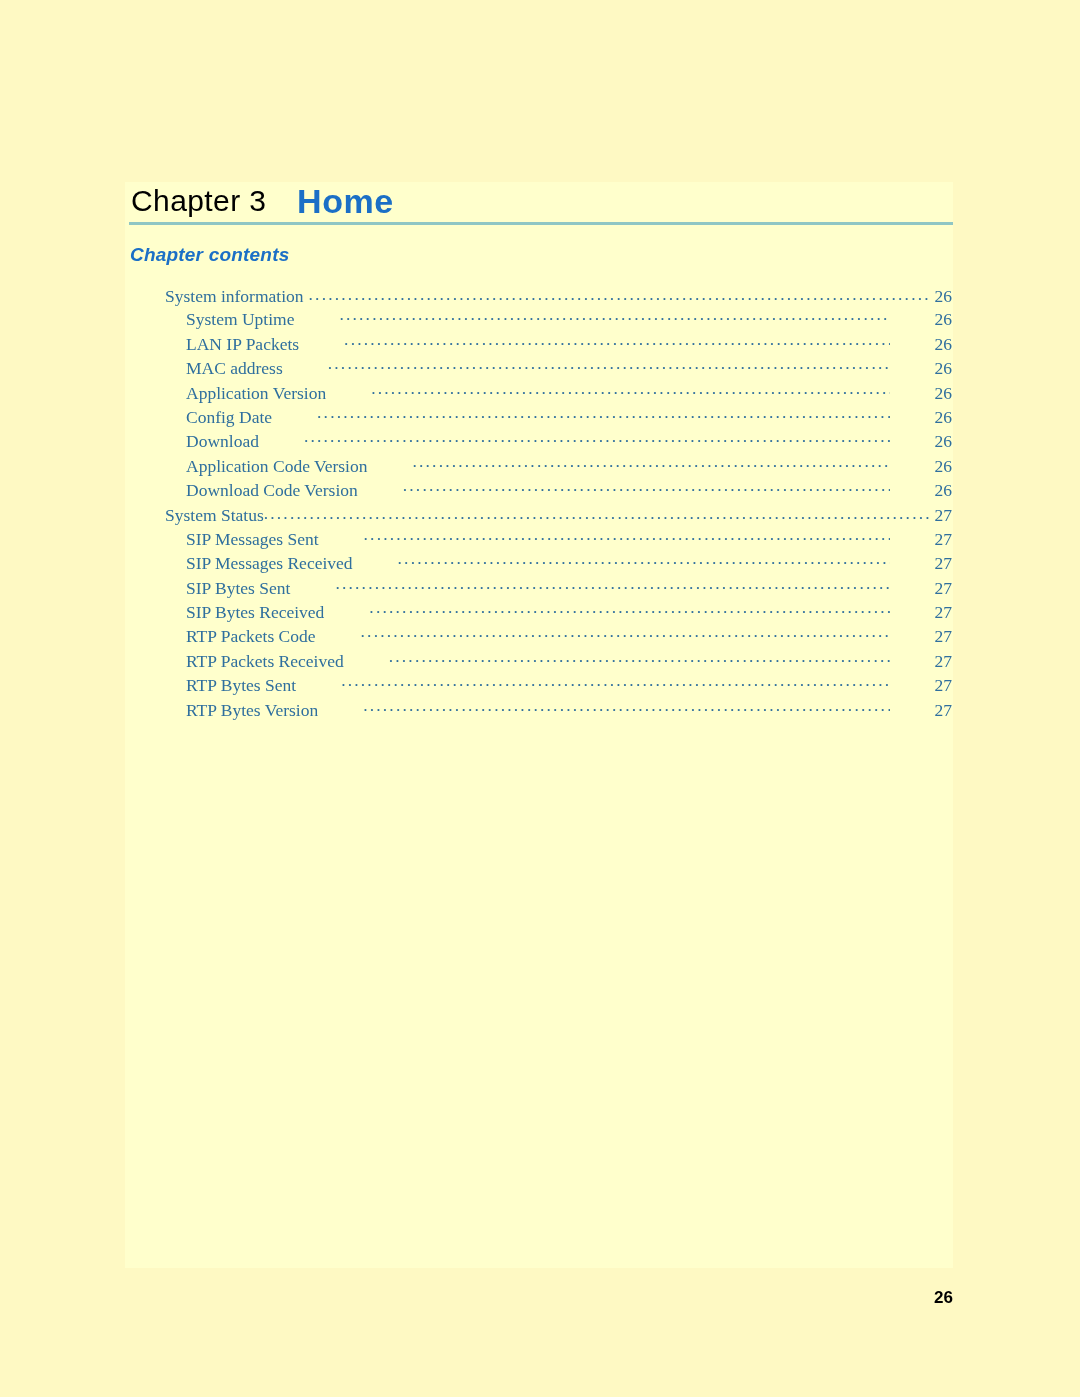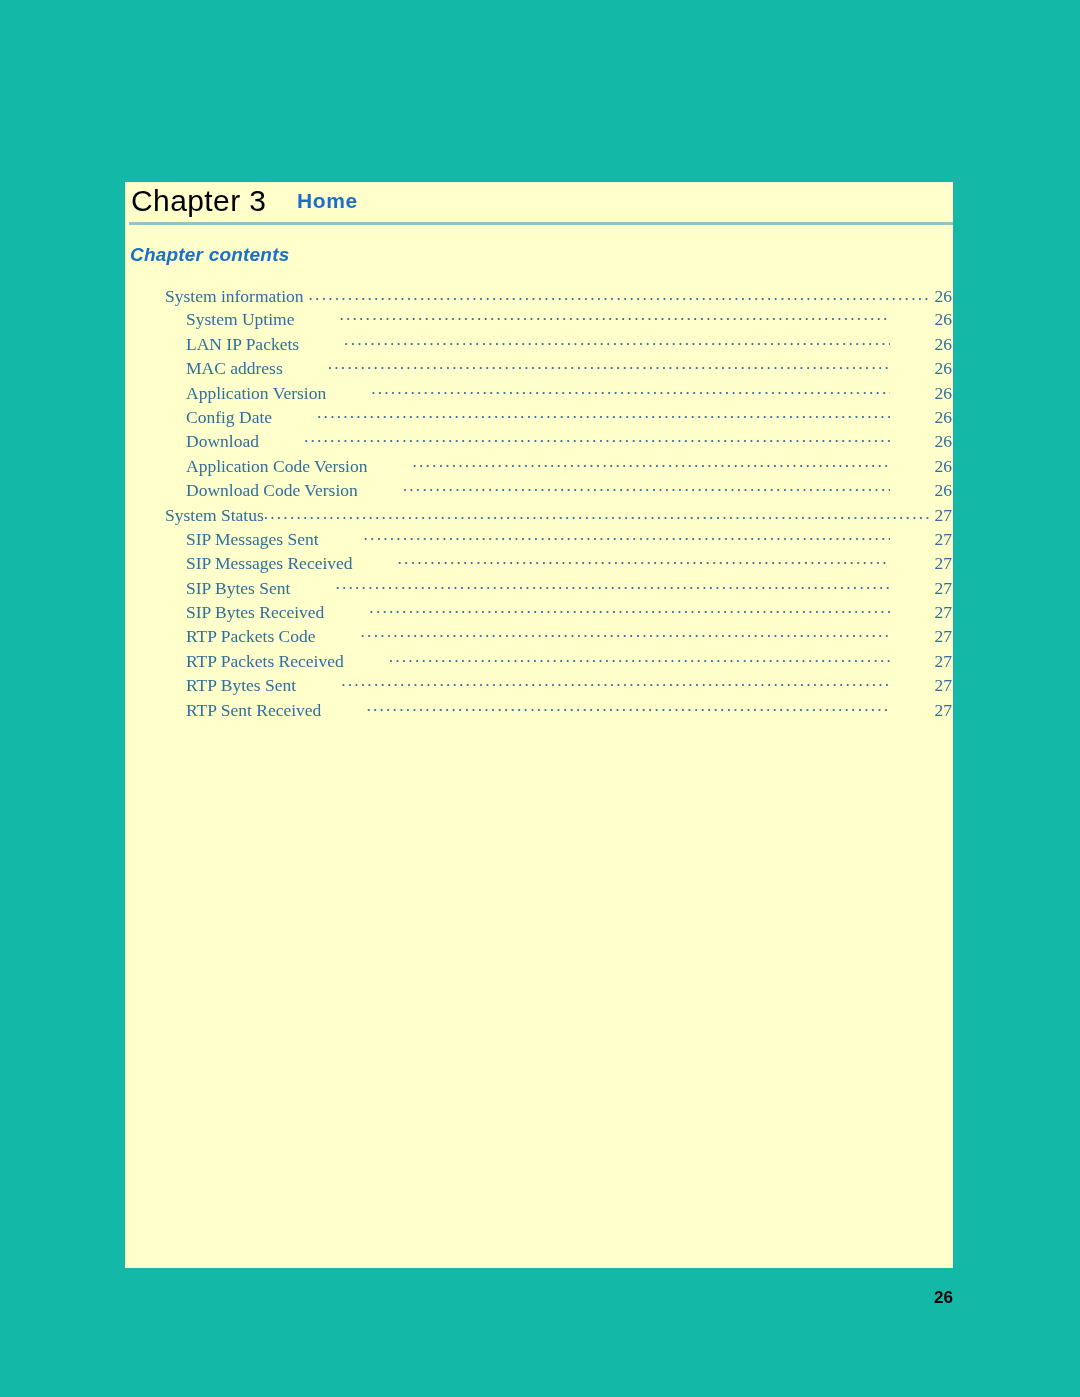--- a/index.html
+++ b/index.html
@@ -14,21 +14,21 @@
     font-family: "Liberation Serif", serif;
     overflow: hidden;
   }
 
   
   #page {
     position: absolute;
     left: 0; top: 0;
     width: 1080px;
     height: 1397px;
-    background: #14b8a6;
+    background: #fef9c3;
   }
 
   
   #content-block {
     position: absolute;
     left: 125px;
     top: 182px;
     width: 828px;
     height: 1086px;
     background: #ffffcc;
@@ -49,21 +49,21 @@
     font-weight: 300;
     color: #000000;
     letter-spacing: 0.4px;
     position: absolute;
     left: 6px;
     top: 0px;
     line-height: 38px;
   }
   #chapter-title {
     font-family: "Liberation Sans", sans-serif;
-    font-size: 21px;
+    font-size: 34px;
     font-weight: bold;
     color: #1b6fc6;
     letter-spacing: 0.6px;
     position: absolute;
     left: 172px;
     top: 0px;
     line-height: 38px;
   }
 
   
@@ -243,21 +243,21 @@
           <span class="toc-label gap">RTP Packets Received</span>
           <span class="toc-dots"></span>
           <span class="toc-page">27</span>
         </div>
         <div class="toc-row level-2">
           <span class="toc-label gap">RTP Bytes Sent</span>
           <span class="toc-dots"></span>
           <span class="toc-page">27</span>
         </div>
         <div class="toc-row level-2">
-          <span class="toc-label gap">RTP Sent Received</span>
+          <span class="toc-label gap">RTP Bytes Version</span>
           <span class="toc-dots"></span>
           <span class="toc-page">27</span>
         </div>
       </div>
 
   </div>
 
   <div id="footer-page-number">26</div>
 
 </div>

